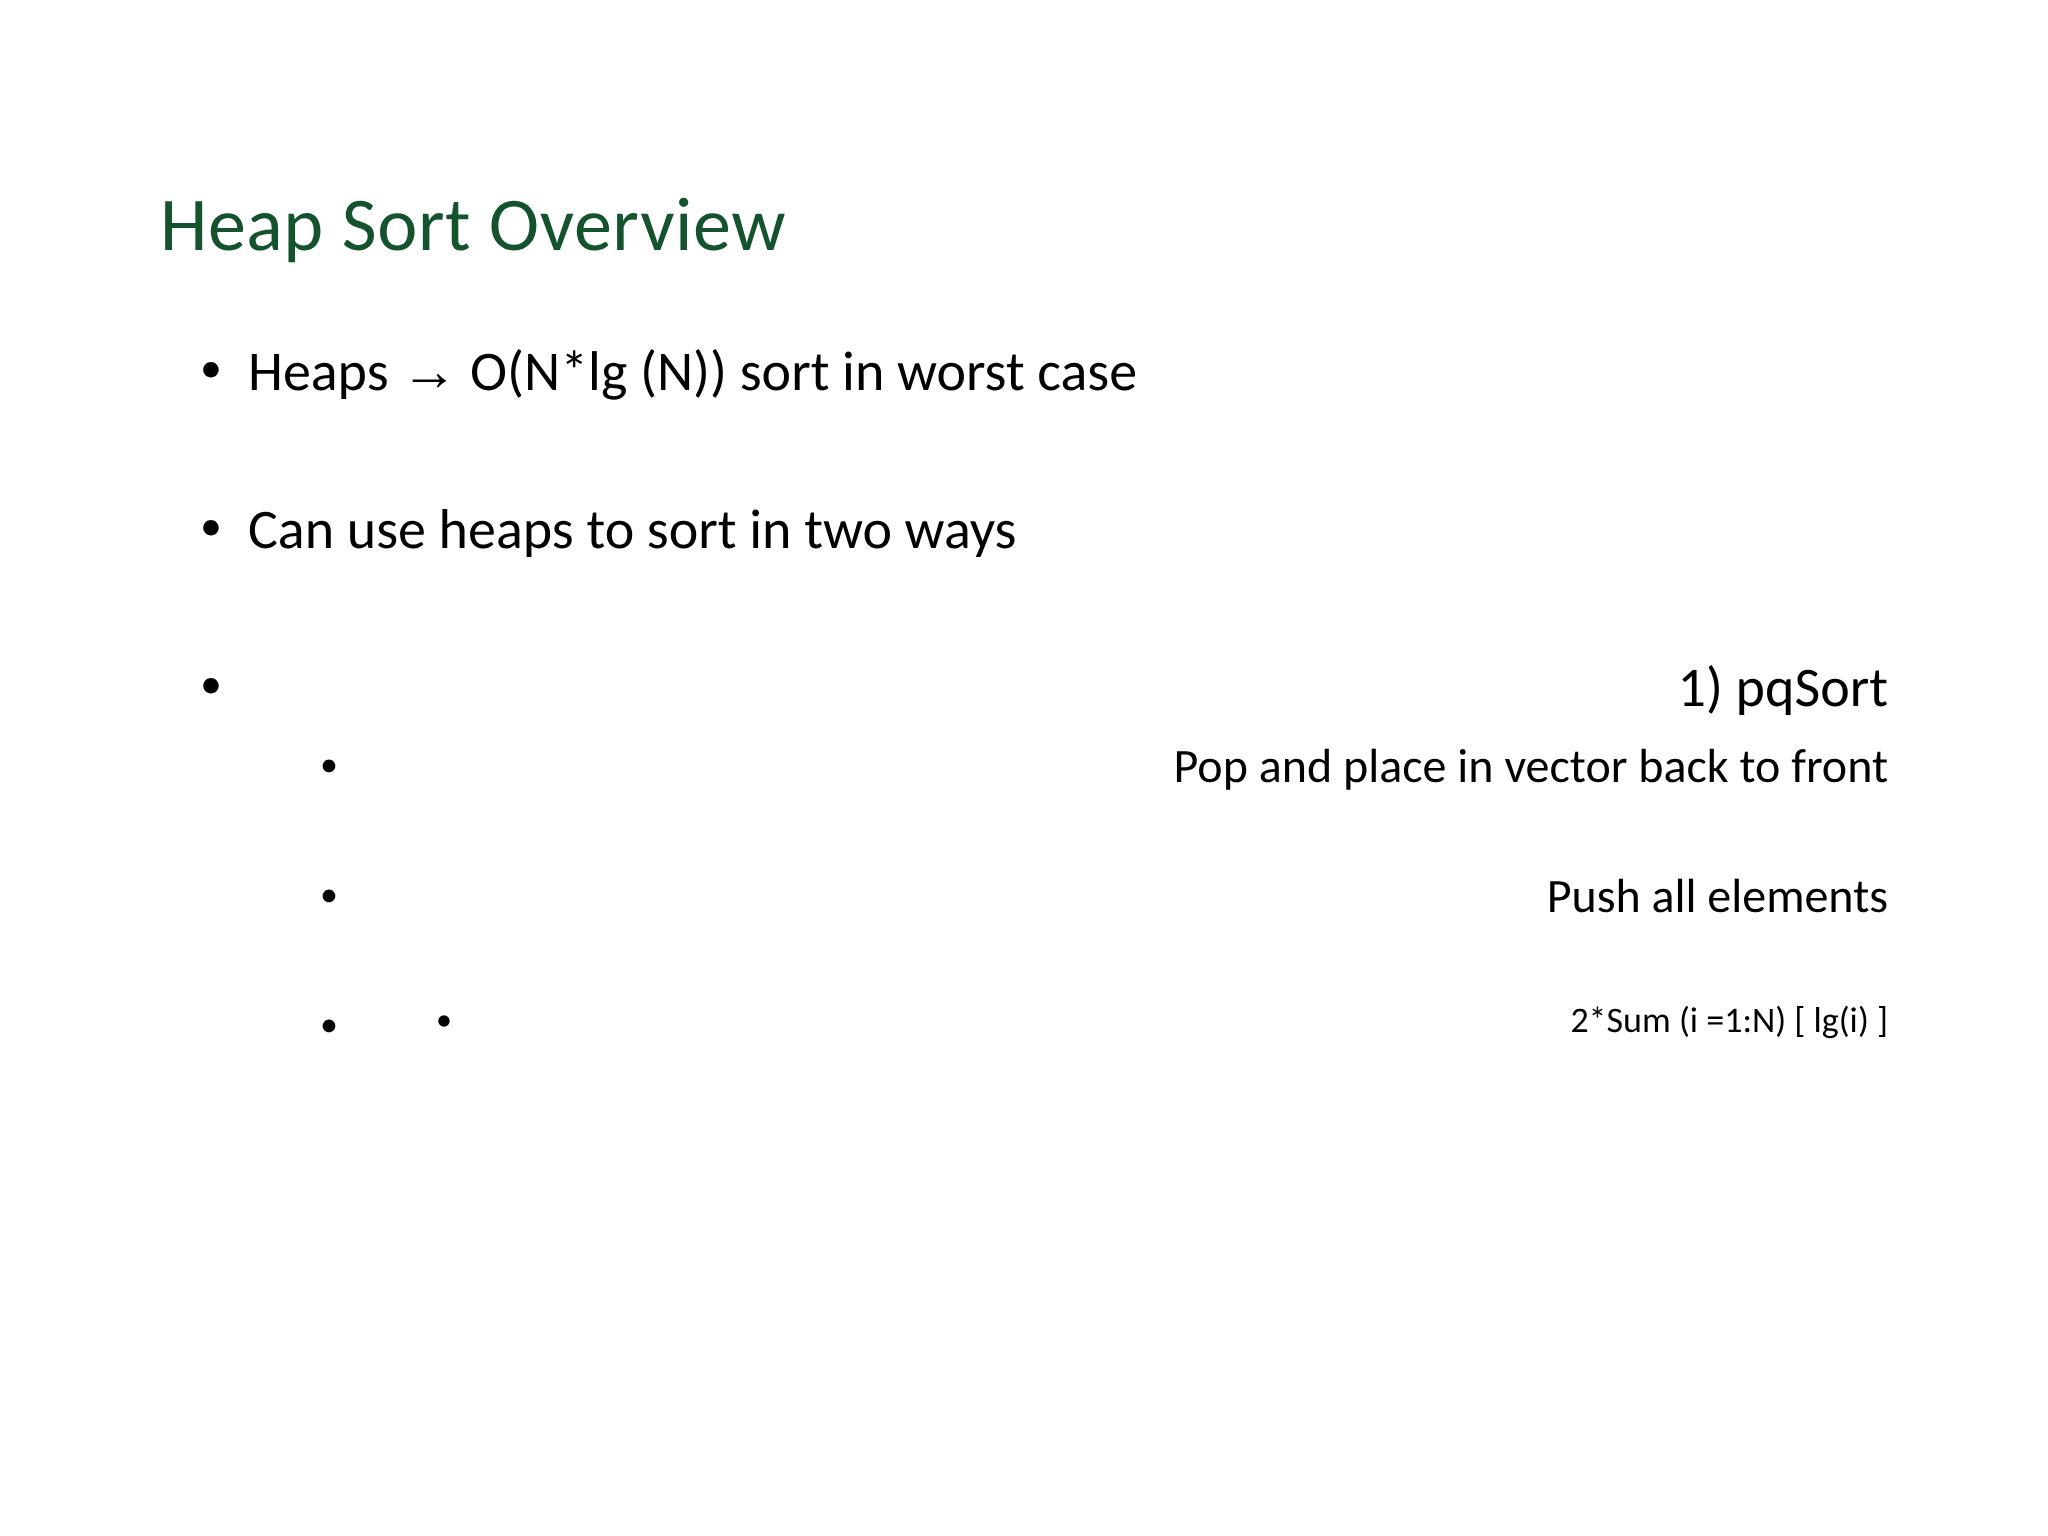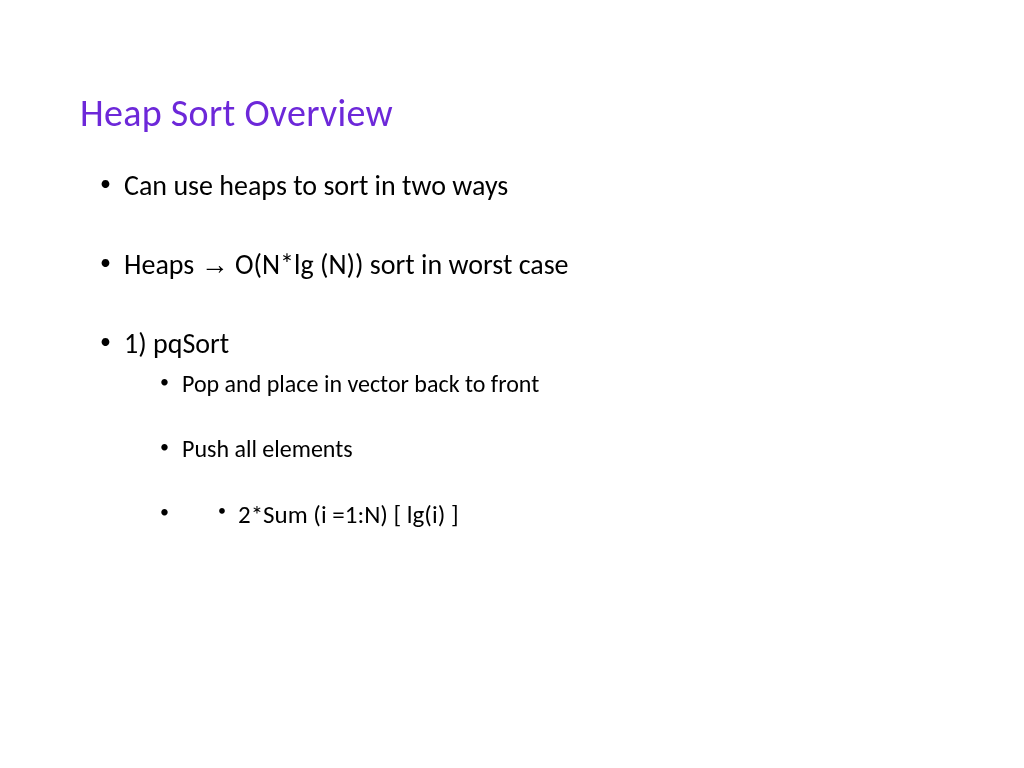--- a/index.html
+++ b/index.html
@@ -12,36 +12,37 @@
       height: 768px;
       background: #ffffff;
       font-family: Calibri, 'Segoe UI', Arial, sans-serif;
       color: #000000;
       padding: 90px 80px 40px 80px;
       position: relative;
     }
     .title {
       font-size: 38px;
       font-weight: 400;
-      color: #6d28d9;
+      color: #14532d;
       margin-bottom: 32px;
       letter-spacing: 0.3px;
     }
     ul.level1 {
       list-style: none;
       padding-left: 20px;
     }
     ul.level1 > li {
       font-size: 28px;
       margin-bottom: 44px;
       position: relative;
       padding-left: 24px;
     }
     ul.level1 > li.tight {
       margin-bottom: 8px;
+      text-align: right;
     }
     ul.level1 > li::before {
       content: "•";
       position: absolute;
       left: 0;
       top: 2px;
       font-size: 22px;
     }
     ul.level2 {
       list-style: none;
@@ -63,21 +64,21 @@
       left: 0;
       top: 2px;
       font-size: 18px;
     }
     ul.level3 {
       list-style: none;
       padding-left: 36px;
       margin-top: 6px;
     }
     ul.level3 > li {
-      font-size: 25px;
+      font-size: 18px;
       margin-bottom: 6px;
       position: relative;
       padding-left: 20px;
     }
     ul.level3 > li::before {
       content: "•";
       position: absolute;
       left: 0;
       top: 2px;
       font-size: 16px;
@@ -86,24 +87,24 @@
       font-family: 'Segoe UI Symbol', Arial, sans-serif;
     }
   </style>
 </head>
 <body>
 
 <h1 class="title">Heap Sort Overview</h1>
 
 <ul class="level1">
   <li>
-    <span>Can use heaps to sort in two ways</span>
+    <span>Heaps </span><span class="arrow">→</span><span> O(N*lg (N)) sort in worst case</span>
   </li>
   <li>
-    <span>Heaps </span><span class="arrow">→</span><span> O(N*lg (N)) sort in worst case</span>
+    <span>Can use heaps to sort in two ways</span>
   </li>
   <li class="tight">
     <span>1) pqSort</span>
     <ul class="level2">
       <li>
         <span>Pop and place in vector back to front</span>
       </li>
       <li>
         <span>Push all elements</span>
       </li>

